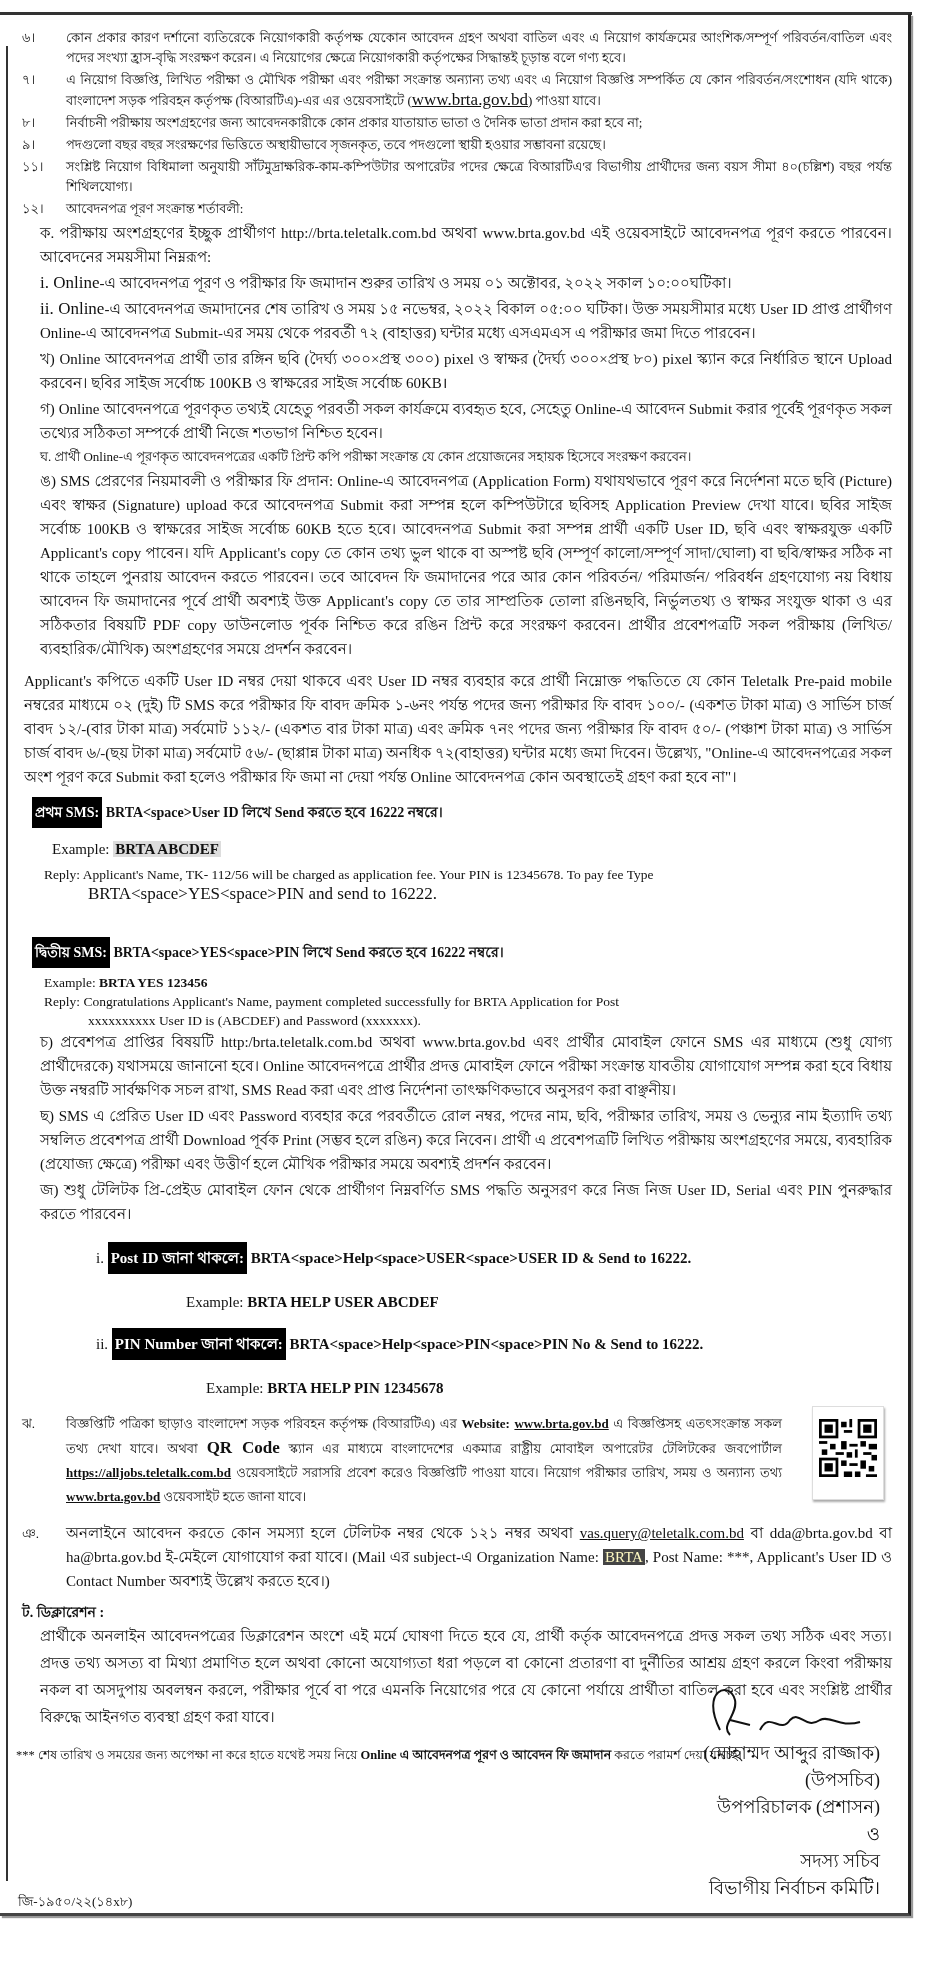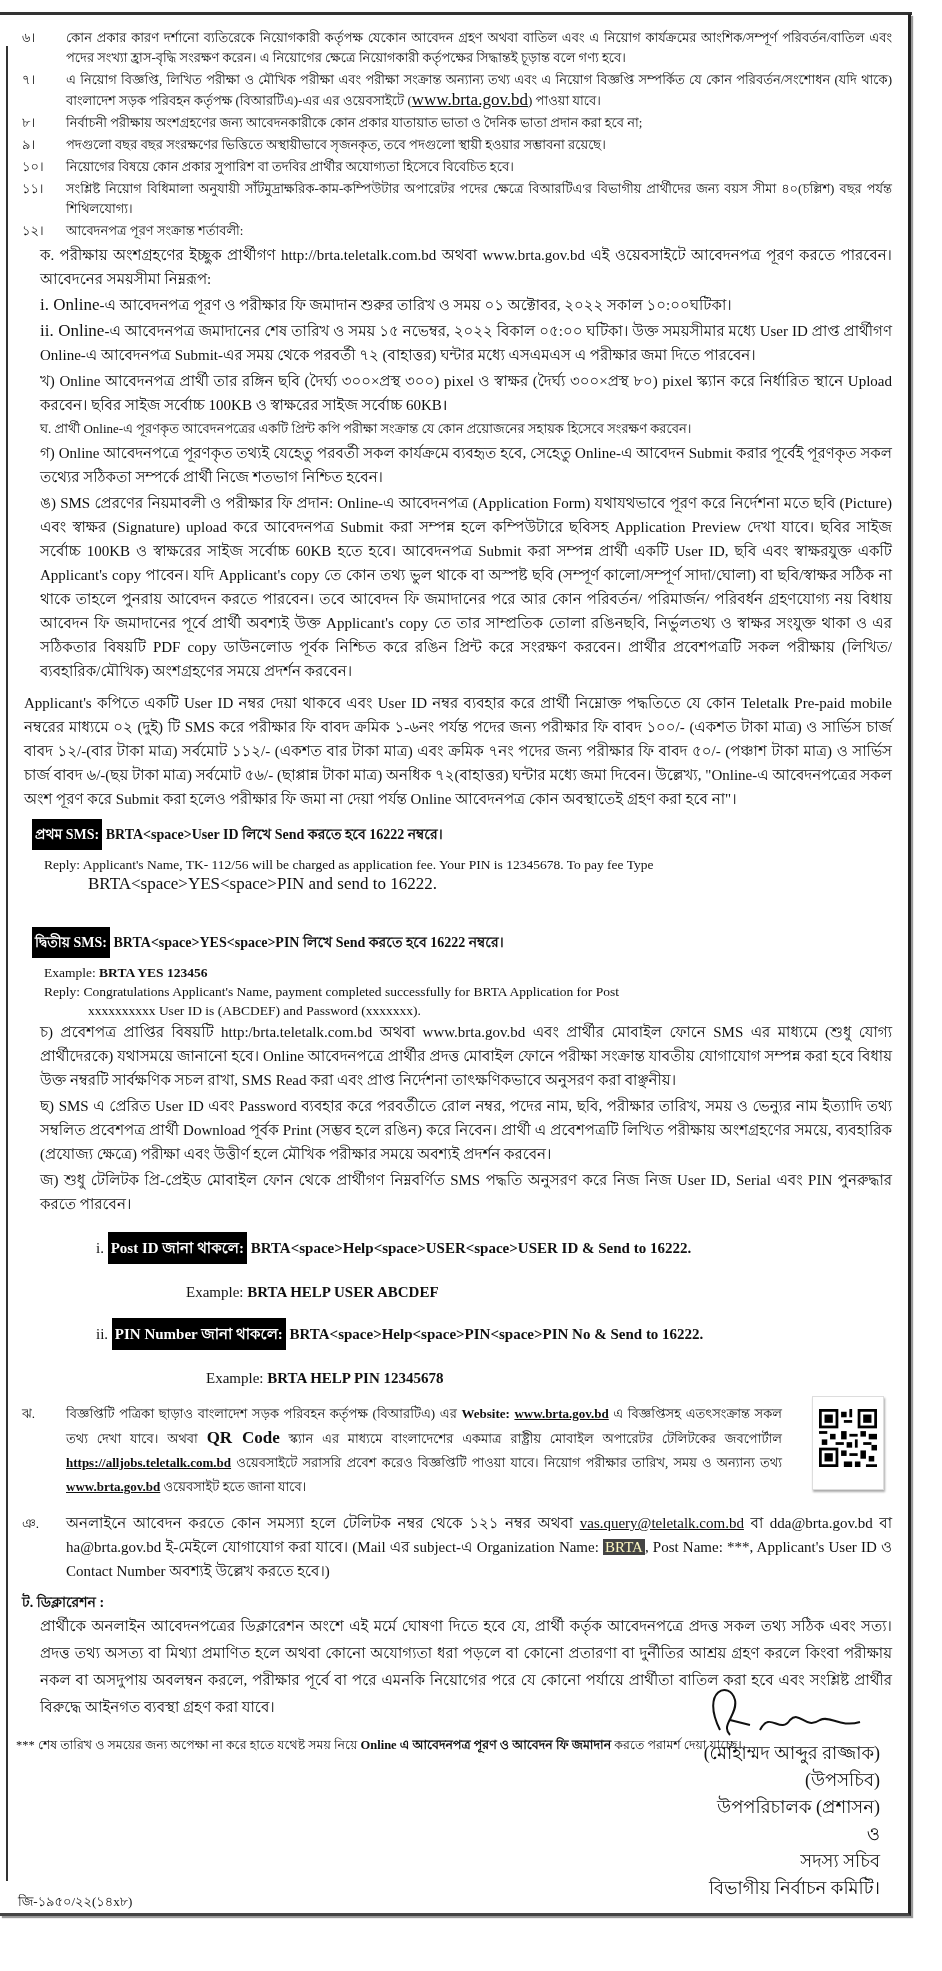--- a/index.html
+++ b/index.html
@@ -56,44 +56,44 @@
   </div>
   <div class="row">
     <span class="num">৮।</span>
     <span class="txt">নির্বাচনী পরীক্ষায় অংশগ্রহণের জন্য আবেদনকারীকে কোন প্রকার যাতায়াত ভাতা ও দৈনিক ভাতা প্রদান করা হবে না;</span>
   </div>
   <div class="row">
     <span class="num">৯।</span>
     <span class="txt">পদগুলো বছর বছর সংরক্ষণের ভিত্তিতে অস্থায়ীভাবে সৃজনকৃত, তবে পদগুলো স্থায়ী হওয়ার সম্ভাবনা রয়েছে।</span>
   </div>
   <div class="row">
-    <span class="num">১০।</span>
-    <span class="txt">নিয়োগের বিষয়ে কোন প্রকার সুপারিশ বা তদবির প্রার্থীর অযোগ্যতা হিসেবে বিবেচিত হবে।</span>
-  </div>
-  <div class="row">
     <span class="num">১১।</span>
     <span class="txt">সংশ্লিষ্ট নিয়োগ বিধিমালা অনুযায়ী সাঁটমুদ্রাক্ষরিক-কাম-কম্পিউটার অপারেটর পদের ক্ষেত্রে বিআরটিএ'র বিভাগীয় প্রার্থীদের জন্য বয়স সীমা ৪০(চল্লিশ) বছর পর্যন্ত শিথিলযোগ্য।</span>
   </div>
   <div class="row">
     <span class="num">১২।</span>
     <span class="txt">আবেদনপত্র পূরণ সংক্রান্ত শর্তাবলী:</span>
   </div>
 
   <div class="sub sub-big">ক. পরীক্ষায় অংশগ্রহণের ইচ্ছুক প্রার্থীগণ http://brta.teletalk.com.bd অথবা www.brta.gov.bd এই ওয়েবসাইটে আবেদনপত্র পূরণ করতে পারবেন। আবেদনের সময়সীমা নিম্নরূপ:</div>
   <div class="sub sub-big"><span class="big">i. Online</span><span>-এ আবেদনপত্র পূরণ ও পরীক্ষার ফি জমাদান শুরুর তারিখ ও সময় ০১ অক্টোবর, ২০২২ সকাল ১০:০০ঘটিকা।</span></div>
   <div class="sub sub-big"><span class="big">ii. Online</span><span>-এ আবেদনপত্র জমাদানের শেষ তারিখ ও সময় ১৫ নভেম্বর, ২০২২ বিকাল ০৫:০০ ঘটিকা। উক্ত সময়সীমার মধ্যে User ID প্রাপ্ত প্রার্থীগণ Online-এ আবেদনপত্র Submit-এর সময় থেকে পরবর্তী ৭২ (বাহাত্তর) ঘন্টার মধ্যে এসএমএস এ পরীক্ষার জমা দিতে পারবেন।</span></div>
   <div class="sub sub-big">খ) Online আবেদনপত্র প্রার্থী তার রঙ্গিন ছবি (দৈর্ঘ্য ৩০০×প্রস্থ ৩০০) pixel ও স্বাক্ষর (দৈর্ঘ্য ৩০০×প্রস্থ ৮০) pixel স্ক্যান করে নির্ধারিত স্থানে Upload করবেন। ছবির সাইজ সর্বোচ্চ 100KB ও স্বাক্ষরের সাইজ সর্বোচ্চ 60KB।</div>
+  <div class="sub sub-big">গ) Online আবেদনপত্রে পূরণকৃত তথ্যই যেহেতু পরবর্তী সকল কার্যক্রমে ব্যবহৃত হবে, সেহেতু Online-এ আবেদন Submit করার পূর্বেই পূরণকৃত সকল তথ্যের সঠিকতা সম্পর্কে প্রার্থী নিজে শতভাগ নিশ্চিত হবেন।</div>
   <div class="sub">ঘ. প্রার্থী Online-এ পূরণকৃত আবেদনপত্রের একটি প্রিন্ট কপি পরীক্ষা সংক্রান্ত যে কোন প্রয়োজনের সহায়ক হিসেবে সংরক্ষণ করবেন।</div>
-  <div class="sub sub-big">গ) Online আবেদনপত্রে পূরণকৃত তথ্যই যেহেতু পরবর্তী সকল কার্যক্রমে ব্যবহৃত হবে, সেহেতু Online-এ আবেদন Submit করার পূর্বেই পূরণকৃত সকল তথ্যের সঠিকতা সম্পর্কে প্রার্থী নিজে শতভাগ নিশ্চিত হবেন।</div>
   <div class="sub sub-big">ঙ) SMS প্রেরণের নিয়মাবলী ও পরীক্ষার ফি প্রদান: Online-এ আবেদনপত্র (Application Form) যথাযথভাবে পূরণ করে নির্দেশনা মতে ছবি (Picture) এবং স্বাক্ষর (Signature) upload করে আবেদনপত্র Submit করা সম্পন্ন হলে কম্পিউটারে ছবিসহ Application Preview দেখা যাবে। ছবির সাইজ সর্বোচ্চ 100KB ও স্বাক্ষরের সাইজ সর্বোচ্চ 60KB হতে হবে। আবেদনপত্র Submit করা সম্পন্ন প্রার্থী একটি User ID, ছবি এবং স্বাক্ষরযুক্ত একটি Applicant's copy পাবেন। যদি Applicant's copy তে কোন তথ্য ভুল থাকে বা অস্পষ্ট ছবি (সম্পূর্ণ কালো/সম্পূর্ণ সাদা/ঘোলা) বা ছবি/স্বাক্ষর সঠিক না থাকে তাহলে পুনরায় আবেদন করতে পারবেন। তবে আবেদন ফি জমাদানের পরে আর কোন পরিবর্তন/ পরিমার্জন/ পরিবর্ধন গ্রহণযোগ্য নয় বিধায় আবেদন ফি জমাদানের পূর্বে প্রার্থী অবশ্যই উক্ত Applicant's copy তে তার সাম্প্রতিক তোলা রঙিনছবি, নির্ভুলতথ্য ও স্বাক্ষর সংযুক্ত থাকা ও এর সঠিকতার বিষয়টি PDF copy ডাউনলোড পূর্বক নিশ্চিত করে রঙিন প্রিন্ট করে সংরক্ষণ করবেন। প্রার্থীর প্রবেশপত্রটি সকল পরীক্ষায় (লিখিত/ব্যবহারিক/মৌখিক) অংশগ্রহণের সময়ে প্রদর্শন করবেন।</div>
   <div class="sub sub-big" style="padding-left:8px; margin-top:8px;">Applicant's কপিতে একটি User ID নম্বর দেয়া থাকবে এবং User ID নম্বর ব্যবহার করে প্রার্থী নিম্নোক্ত পদ্ধতিতে যে কোন Teletalk Pre-paid mobile নম্বরের মাধ্যমে ০২ (দুই) টি SMS করে পরীক্ষার ফি বাবদ ক্রমিক ১-৬নং পর্যন্ত পদের জন্য পরীক্ষার ফি বাবদ ১০০/- (একশত টাকা মাত্র) ও সার্ভিস চার্জ বাবদ ১২/-(বার টাকা মাত্র) সর্বমোট ১১২/- (একশত বার টাকা মাত্র) এবং ক্রমিক ৭নং পদের জন্য পরীক্ষার ফি বাবদ ৫০/- (পঞ্চাশ টাকা মাত্র) ও সার্ভিস চার্জ বাবদ ৬/-(ছয় টাকা মাত্র) সর্বমোট ৫৬/- (ছাপ্পান্ন টাকা মাত্র) অনধিক ৭২(বাহাত্তর) ঘন্টার মধ্যে জমা দিবেন। উল্লেখ্য, "Online-এ আবেদনপত্রের সকল অংশ পূরণ করে Submit করা হলেও পরীক্ষার ফি জমা না দেয়া পর্যন্ত Online আবেদনপত্র কোন অবস্থাতেই গ্রহণ করা হবে না"।</div>
 
   <div class="sms-line">
     <span class="hl-black">প্রথম SMS:</span>
     <span class="bold">BRTA&lt;space&gt;User ID লিখে Send করতে হবে 16222 নম্বরে।</span>
+  </div>
+  <div class="example">
+    <span>Example:</span>
+    <span class="hl-light">BRTA ABCDEF</span>
   </div>
   <div class="reply">
     <span>Reply:</span>
     <span>Applicant's Name, TK- 112/56 will be charged as application fee. Your PIN is 12345678. To pay fee Type</span>
     <span class="cont big">BRTA&lt;space&gt;YES&lt;space&gt;PIN and send to 16222.</span>
   </div>
 
   <div class="sms-line" style="margin-top:40px;">
     <span class="hl-black">দ্বিতীয় SMS:</span>
     <span class="bold">BRTA&lt;space&gt;YES&lt;space&gt;PIN লিখে Send করতে হবে 16222 নম্বরে।</span>

